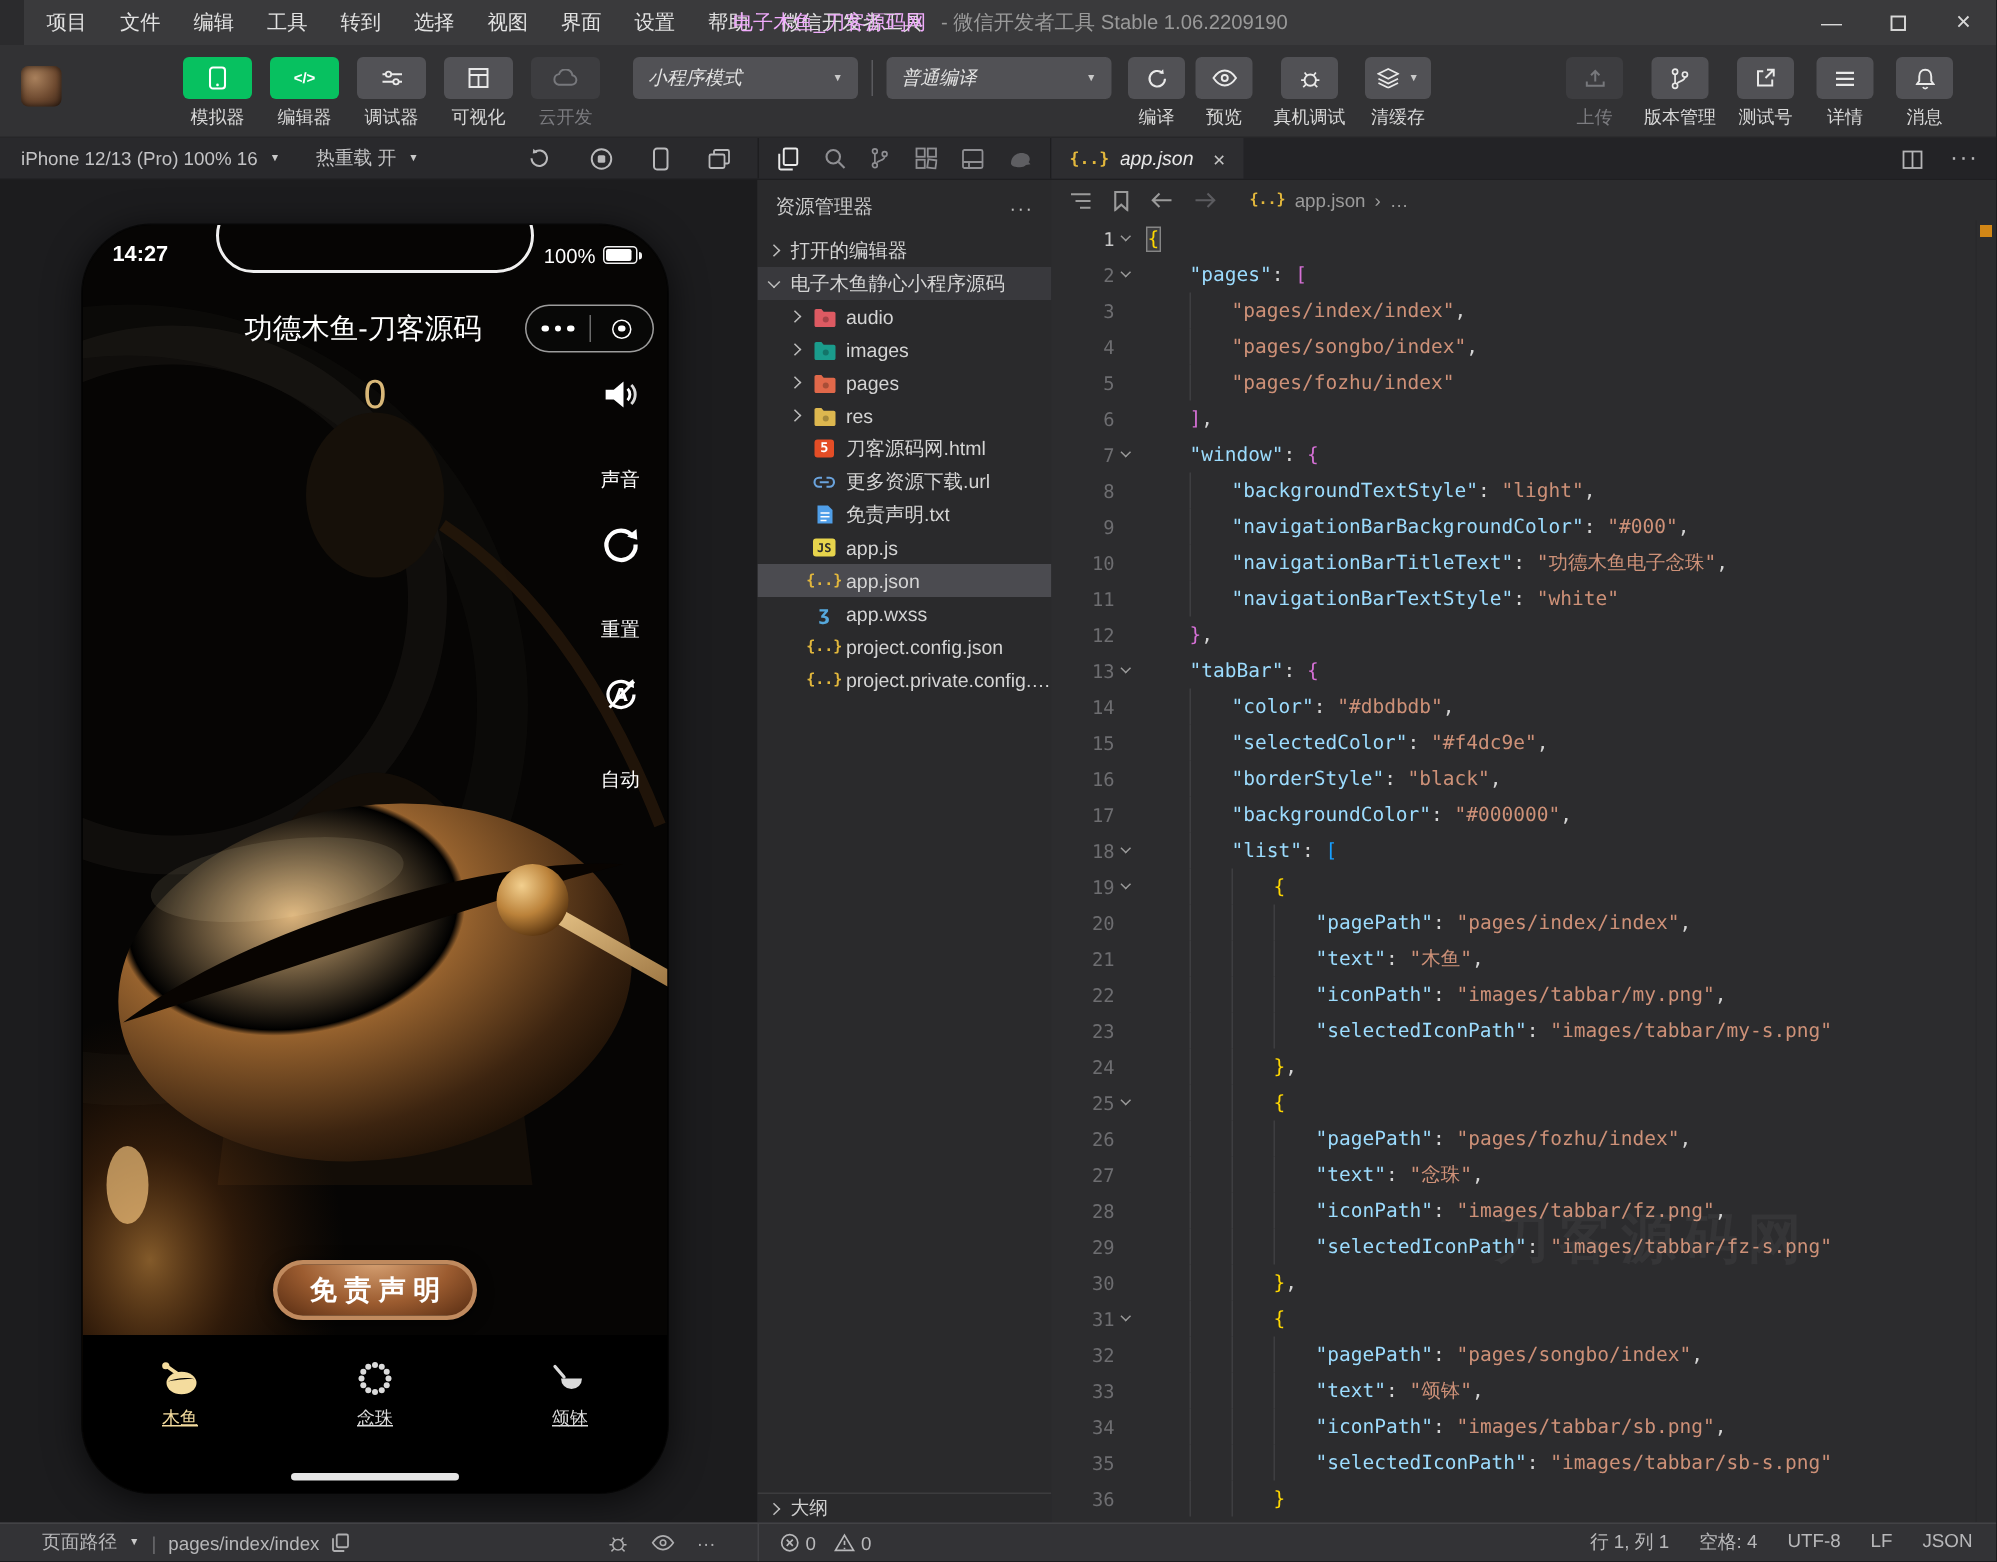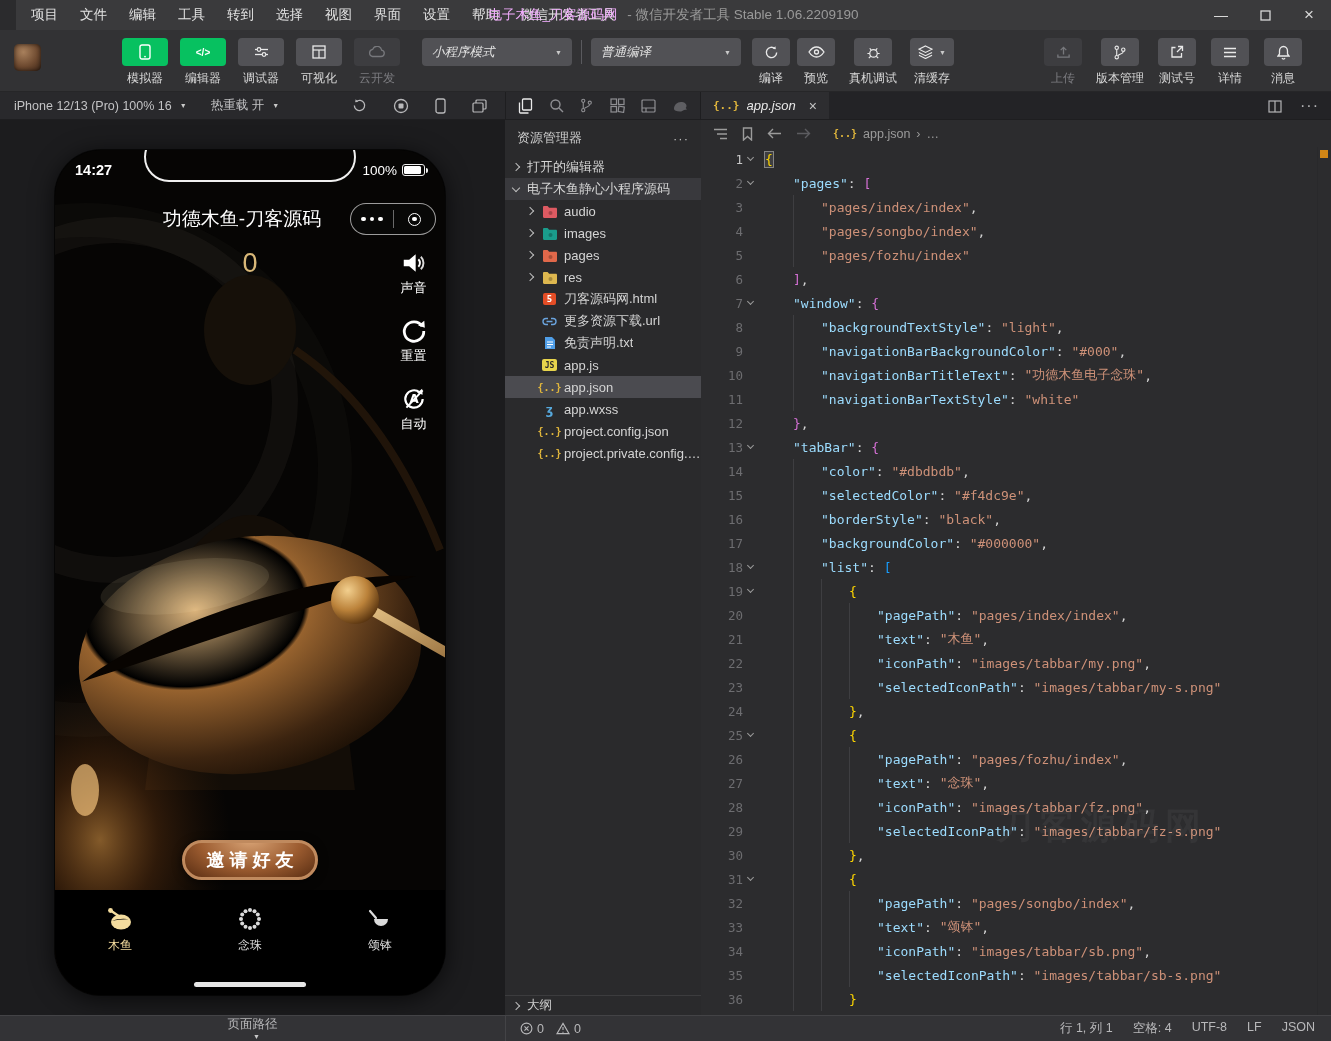--- a/index.html
+++ b/index.html
@@ -98,32 +98,32 @@
   .cap-dots i { width:4.5px; height:4.5px; border-radius:50%; background:#fff; }
   .cap-div { width:1px; height:18px; background:rgba(255,255,255,.4); }
   .cap-target { flex:1; display:flex; justify-content:center; }
   .cap-ring { width:13px; height:13px; border:1.5px solid #fff; border-radius:50%;
               display:flex; align-items:center; justify-content:center; }
   .cap-ring i { width:4.5px; height:4.5px; background:#fff; border-radius:50%; }
   .counter { position:absolute; top:98px; left:0; right:0; text-align:center; color:#d9b878;
              font-size:27px; z-index:4; }
   .side-col { position:absolute; right:18px; top:100px; display:flex; flex-direction:column;
               gap:21px; align-items:center; z-index:4; }
-  .side-btn { display:flex; flex-direction:column; align-items:center; color:#fff; }
+  .side-btn { display:flex; flex-direction:column; align-items:center; color:#fff;gap:32px; }
   .side-btn .slab { font-size:13px; margin-top:3px; }
   .invite { position:absolute; top:690px; left:50%; transform:translateX(-50%); width:136px; height:40px;
             border-radius:21px; z-index:4;
             background:radial-gradient(ellipse at 50% -10%, #d9a476, #9c5c30 55%, #572c12 100%);
             border:3px solid #c08a5e; box-shadow:0 2px 10px rgba(0,0,0,.6);
             display:flex; align-items:center; justify-content:center; color:#fff;
             font-size:18px; font-weight:bold; letter-spacing:5px; text-indent:5px; }
   .p-tabbar { position:absolute; left:0; right:0; top:740px; bottom:0; background:#000; z-index:4;
               display:flex; }
   .p-tab { flex:1; display:flex; flex-direction:column; align-items:center; padding-top:16px;
-           color:#dbdbdb; }
+           color:#dbdbdb;text-decoration:underline; }
   .p-tab.sel { color:#f4dc9e; }
   .p-tab .plab { font-size:12px; margin-top:5px; }
   .homebar { position:absolute; bottom:8px; left:50%; transform:translateX(-50%); width:112px;
              height:5px; border-radius:3px; background:#e6e6e6; z-index:5; }
 
   
   .explorer { width:196px; background:#2a2a2c; position:relative; overflow:hidden; }
   .exp-head { height:36px; display:flex; align-items:center; padding:0 12px; color:#cccccc;
               font-size:13px; }
   .exp-head .more { margin-left:auto; color:#bdbdbd; letter-spacing:1px; }
@@ -175,21 +175,21 @@
   .scrollcol { position:absolute; top:27px; right:0; bottom:0; width:14px; background:#2c2c2e;
                border-left:1px solid #29292b; }
   .scrollmark { position:absolute; top:3px; right:3px; width:8px; height:8px; background:#d18616; }
   .watermark { position:absolute; top:655px; right:110px; font-size:36px; font-weight:bold;
                color:rgba(220,220,220,.055); letter-spacing:6px; white-space:nowrap; }
 
   
   .statusbar { position:absolute; bottom:0; left:0; right:0; height:26px; background:#333336;
                border-top:1px solid #434346; display:flex; align-items:center; font-size:12.5px;
                color:#b8b8ba; }
-  .sb-left { width:505px; display:flex; align-items:center; padding:0 28px; height:100%;flex-direction:column; }
+  .sb-left { width:505px; display:flex; align-items:center; padding:0 28px; height:100%; }
   .sb-left .sep { color:#6d6d70; margin:0 8px; }
   .sb-icons { margin-left:auto; display:flex; gap:15px; align-items:center; color:#aeaeb0; }
   .sb-err { display:flex; gap:12px; align-items:center; padding:0 14px; height:100%;
             border-left:1px solid #434346; }
   .erritem { display:flex; align-items:center; gap:4px; }
   .sb-right { margin-left:auto; display:flex; gap:20px; padding-right:16px; }
   .ic { display:inline-flex; align-items:center; justify-content:center; }
   svg { display:block; }
 </style>
 </head>
@@ -595,21 +595,21 @@
                   <path d="M20 12a8 8 0 1 1-2.8-6.1" fill="none" stroke="#fff" stroke-width="2"></path>
                   <polygon points="19.5,2.5 20,8 14.8,6.2" fill="#fff"></polygon>
                   <text x="12" y="16" font-size="11" font-family="DejaVu Sans, sans-serif" font-weight="bold" fill="#fff" text-anchor="middle">A</text>
                   <line x1="5" y1="20" x2="20" y2="4" stroke="#fff" stroke-width="1.8"></line>
                 </svg>
               </span>
             <span class="slab">自动</span>
           </div>
         </div>
 
-        <div class="invite">邀请好友</div>
+        <div class="invite">免责声明</div>
 
         <div class="p-tabbar">
           <div class="p-tab sel">
             <span class="ic">
                 <svg width="28" height="26" viewBox="0 0 28 26">
                   <ellipse cx="15" cy="16" rx="10" ry="7.5" fill="currentColor"></ellipse>
                   <path d="M6 15c5-2.5 13-3 18-1.5-5-.5-13 .5-18 1.5z" fill="#000"></path>
                   <line x1="4" y1="4" x2="14" y2="11" stroke="currentColor" stroke-width="2.4" stroke-linecap="round"></line>
                   <circle cx="4.5" cy="4.5" r="2.4" fill="currentColor"></circle>
                 </svg>

